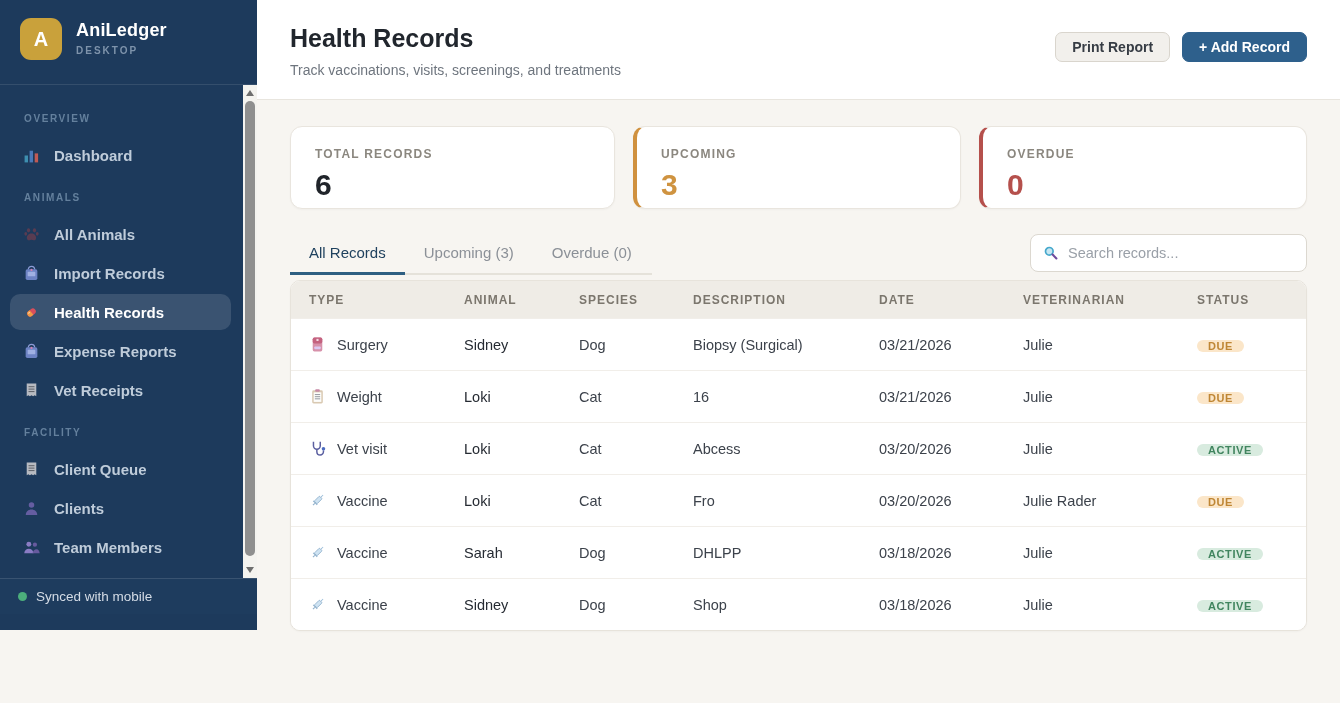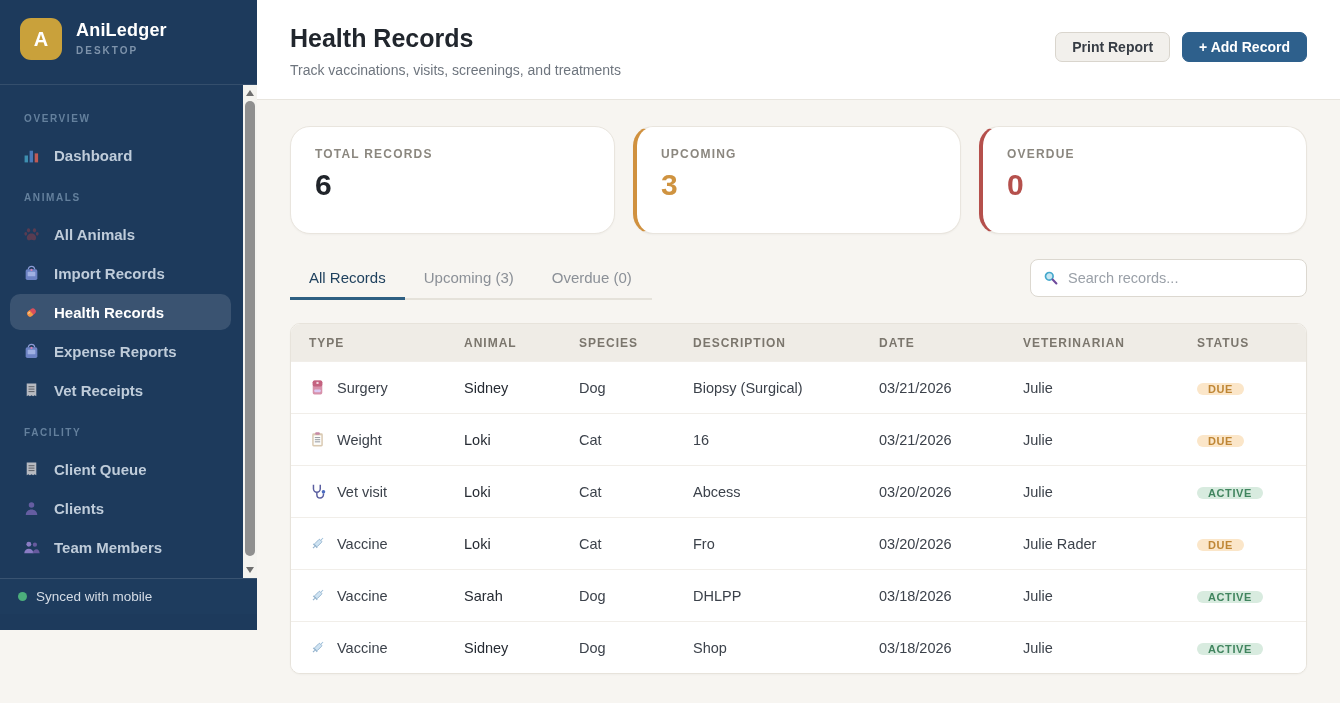--- a/index.html
+++ b/index.html
@@ -41,40 +41,40 @@
   .page-subtitle { font-size:14px; color:#6e757e; margin-top:9px; }
   .header-actions { display:flex; gap:12px; margin-top:8px; }
   .btn { height:30px; padding:0 16px; border-radius:7px; font-size:14px; font-weight:bold; cursor:pointer; font-family:inherit; }
   .btn-secondary { background:#f2f0ec; border:1px solid #d9d5cd; color:#363c44;margin-left:25px; }
   .btn-primary { background:#2e608c; border:1px solid #2e608c; color:#ffffff; }
 
   .content { padding:26px 33px 0; }
 
   
   .stats { display:flex; gap:18px; }
-  .stat-card { flex:1; height:108px; background:#fff; border:1px solid #e9e5de; border-radius:20px; padding:20px 24px 0; box-shadow:0 1px 2px rgba(0,0,0,0.03); }
+  .stat-card { flex:1; height:83px; background:#fff; border:1px solid #e9e5de; border-radius:12px; padding:20px 24px 0; box-shadow:0 1px 2px rgba(0,0,0,0.03); }
   .stat-card.upcoming { border-left:4px solid #d0913f; }
   .stat-card.overdue { border-left:4px solid #b5504c; }
   .stat-label { font-size:12px; letter-spacing:1.2px; color:#8b8press78; color:#8b877f; font-weight:600; }
   .stat-value { font-size:30px; font-weight:bold; color:#20242a; margin-top:7px; }
   .stat-card.upcoming .stat-value { color:#cf9340; }
   .stat-card.overdue .stat-value { color:#b5504c; }
 
   
   .toolbar { position:relative; margin-top:29px; height:38px; }
   .tabs { display:flex; width:362px; border-bottom:2px solid #e5e2da; }
   .tab { padding:6px 19px 11px; font-size:15px; color:#8b9097; cursor:pointer; white-space:nowrap; }
   .tab.active { color:#1f415e; font-weight:normal; border-bottom:3px solid #2e5f82; margin-bottom:-2px; }
   .search-box { position:absolute; right:0; top:-4px; width:277px; height:38px; background:#fff; border:1px solid #dcd8d0; border-radius:8px; display:flex; align-items:center; padding:0 12px; gap:9px; }
   .search-box svg { width:16px; height:16px; flex:0 0 16px; }
   .search-box input { border:none; outline:none; flex:1; font-size:14.5px; font-family:inherit; color:#3c424b; background:transparent; }
   .search-box input::placeholder { color:#9aa0a8; }
 
   
-  .table-card { margin-top:22px; background:#fff; border:1px solid #e7e3db; border-radius:10px; overflow:hidden; box-shadow:0 1px 2px rgba(0,0,0,0.03); }
+  .table-card { margin-top:4px; background:#fff; border:1px solid #e7e3db; border-radius:10px; overflow:hidden; box-shadow:0 1px 2px rgba(0,0,0,0.03); }
   .t-row { display:grid; grid-template-columns:155px 115px 114px 186px 144px 174px 1fr; align-items:center; padding-left:18px; }
   .t-head { background:#efece6; height:37px; }
   .t-head > div { font-size:12px; font-weight:bold; letter-spacing:1px; color:#7b766d; }
   .t-body .t-row { height:52px; border-top:1px solid #f1eee9; background:#fff; cursor:pointer; font-size:14.5px; color:#3c424b; }
   .cell-type { display:flex; align-items:center; gap:11px; }
   .cell-type svg { width:17px; height:17px; flex:0 0 17px; }
   .cell-animal { font-weight:normal; color:#262b33; }
   .badge { display:inline-block; padding:0 11px; border-radius:999px; font-size:11px; font-weight:bold; letter-spacing:0.6px; }
   .badge.due { background:#fbe6c9; color:#bf8634; }
   .badge.active { background:#d8ebdf; color:#41855f; }

